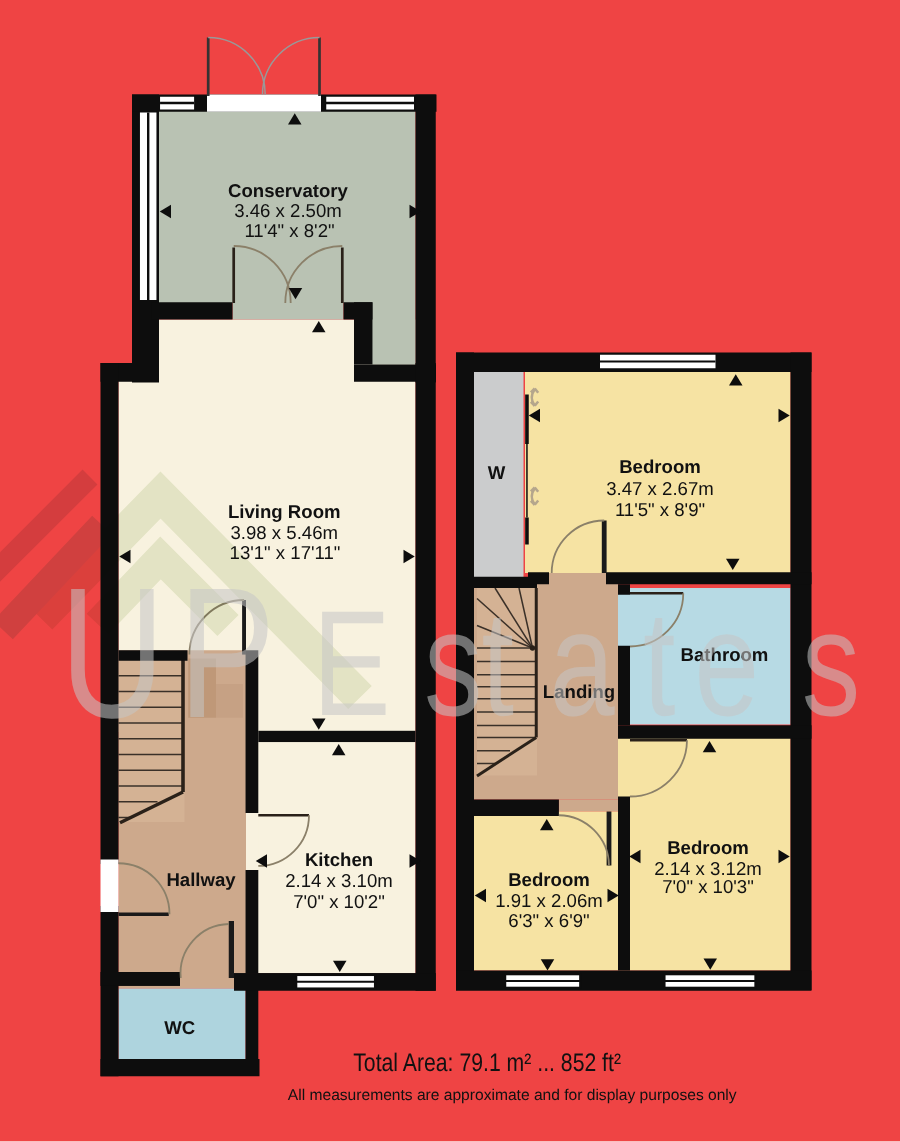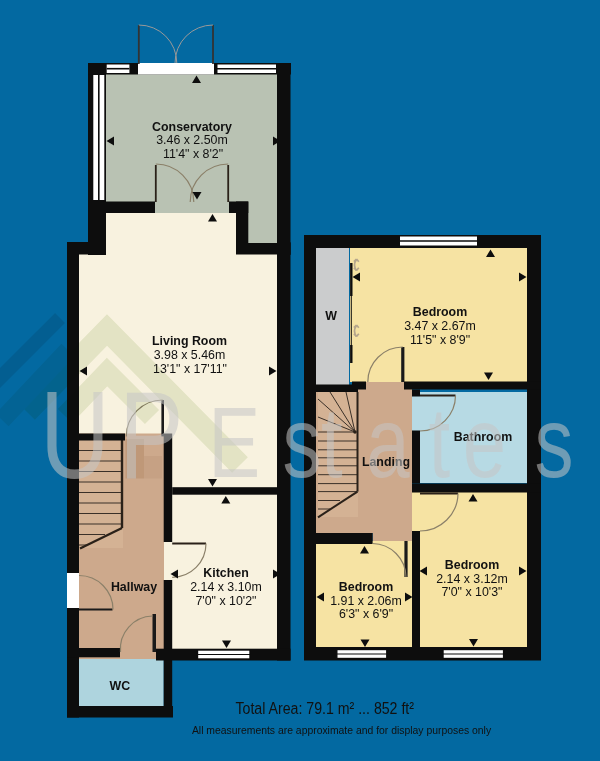--- a/index.html
+++ b/index.html
@@ -1,16 +1,16 @@
 <!DOCTYPE html>
 <html><head>
 <meta charset="utf-8">
 <style>
 html,body{margin:0;padding:0;background:#ffffff;}
-#page{width:600px;height:761px;position:relative;background:#0369a1;overflow:hidden;}
+#page{width:600px;height:761px;position:relative;background:#ef4444;overflow:hidden;}
 svg{position:absolute;top:0;left:0;}
 text{font-family:"Liberation Sans",sans-serif;}
 </style>
 </head>
 <body>
 <div id="page">
 <svg width="600" height="761" viewBox="0 0 600 761">
 <defs>
 <marker id="m"></marker>
 </defs>

